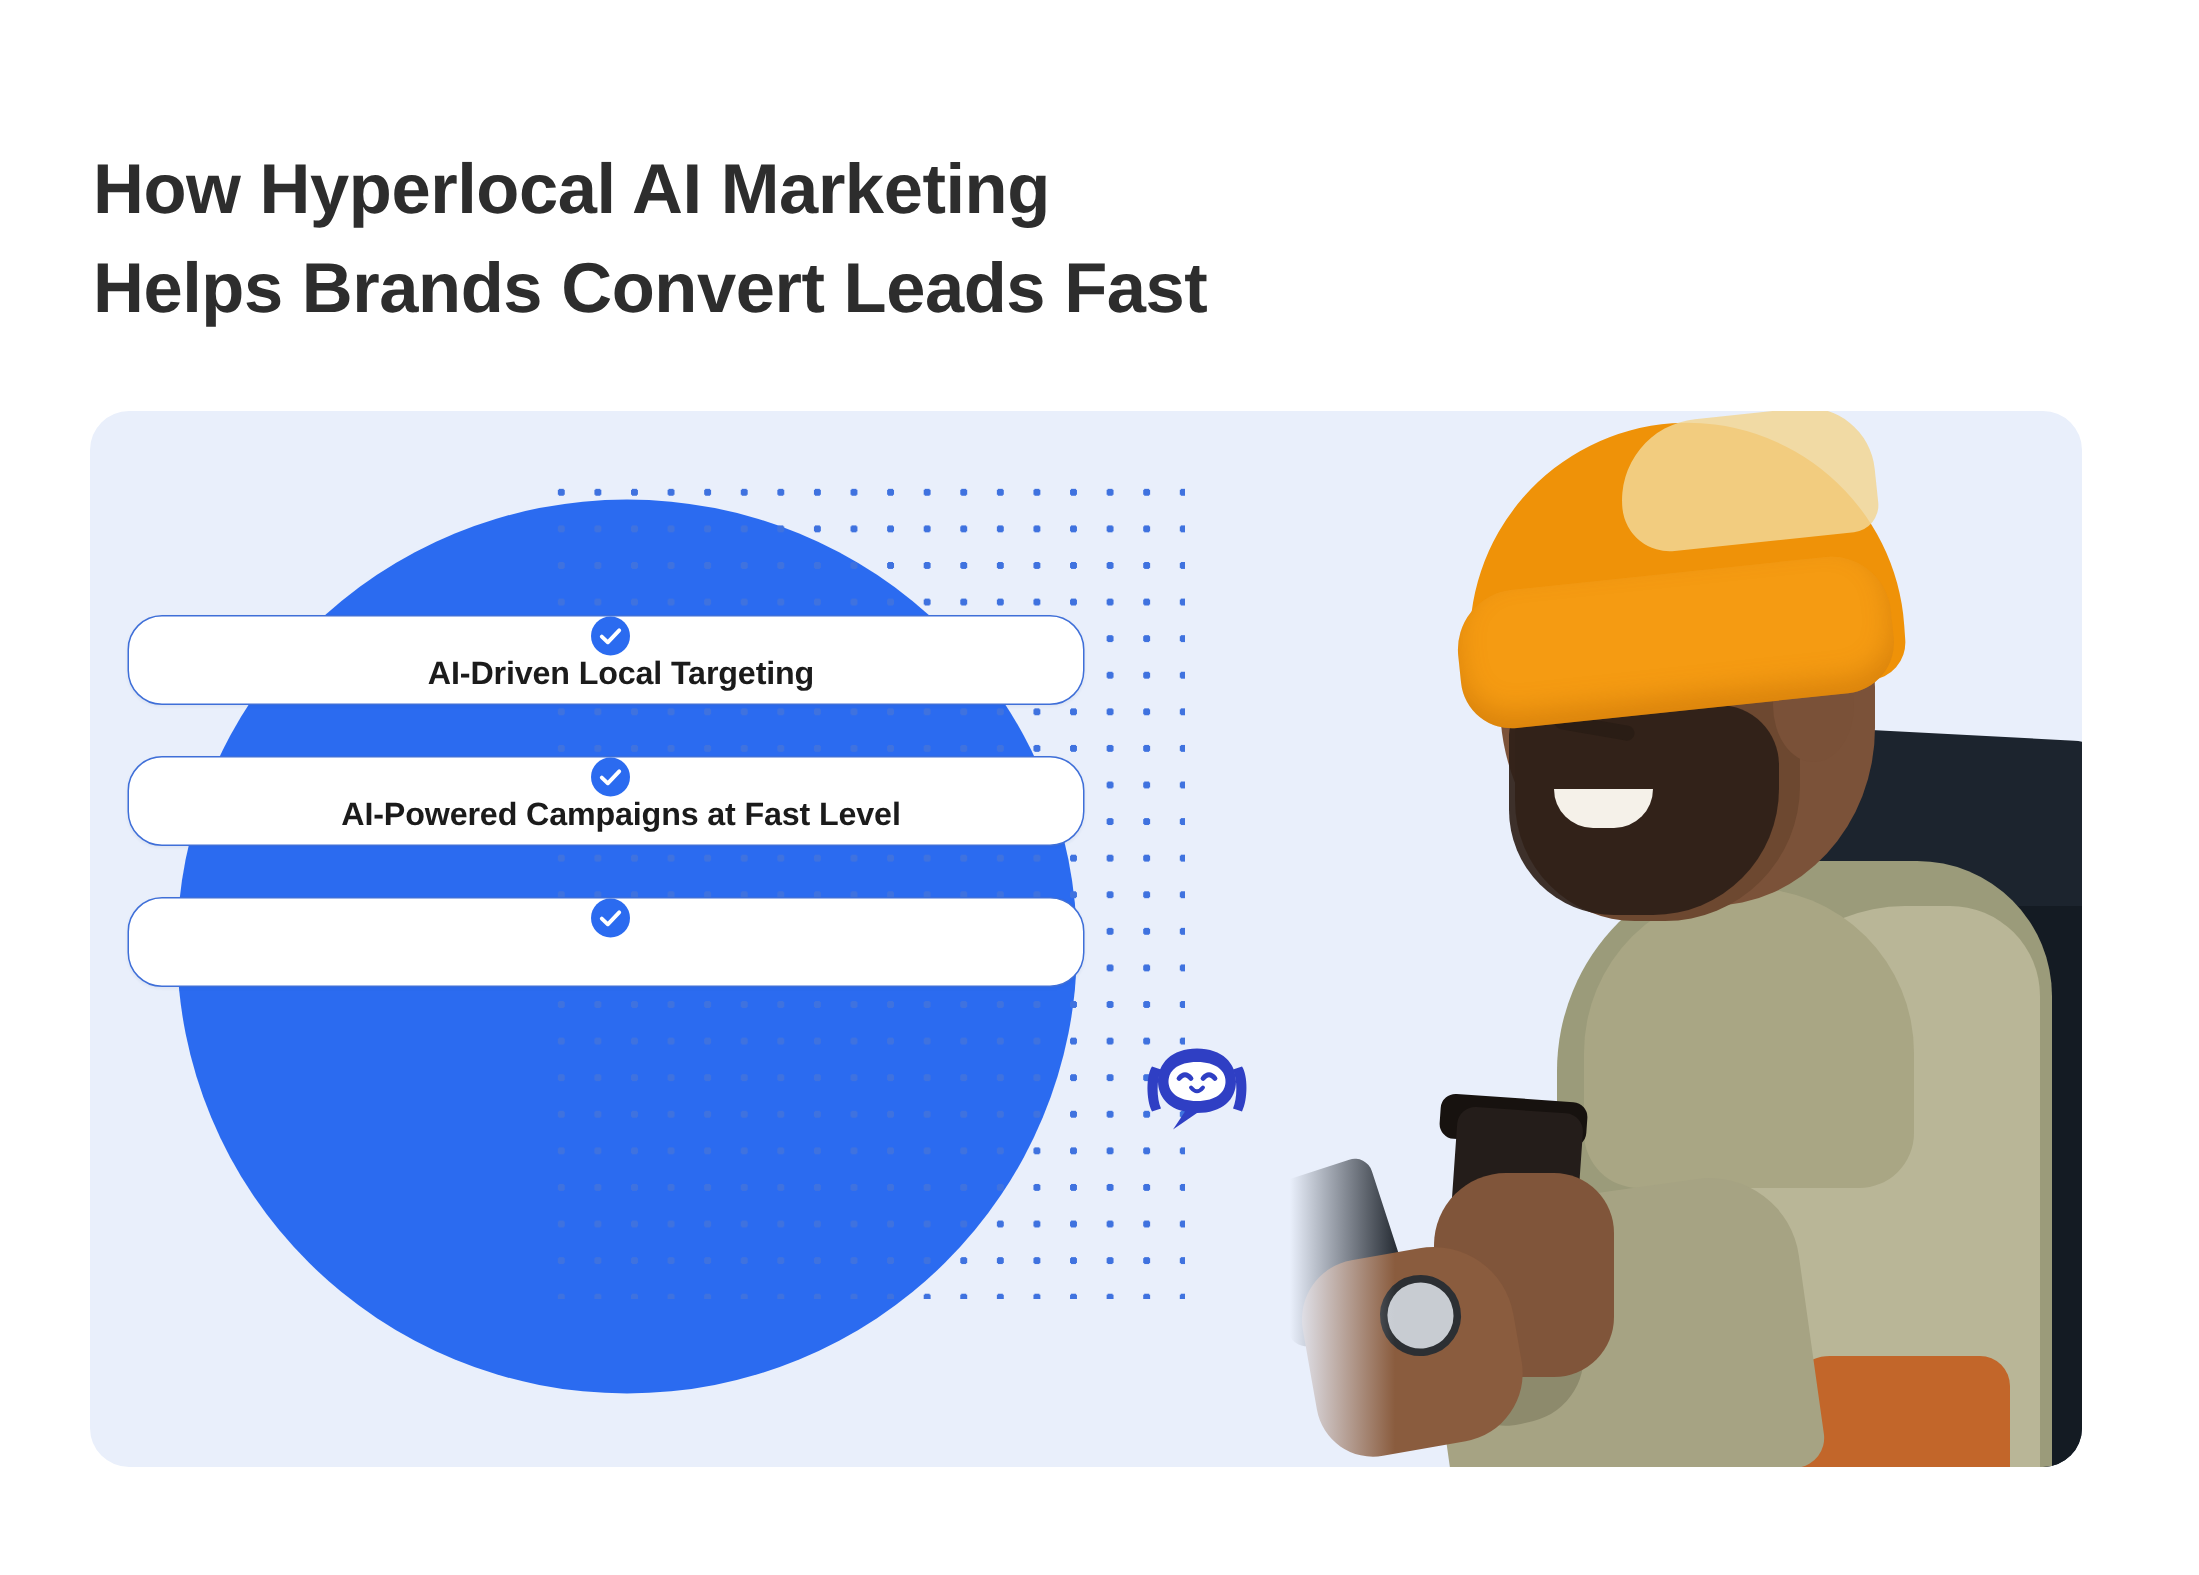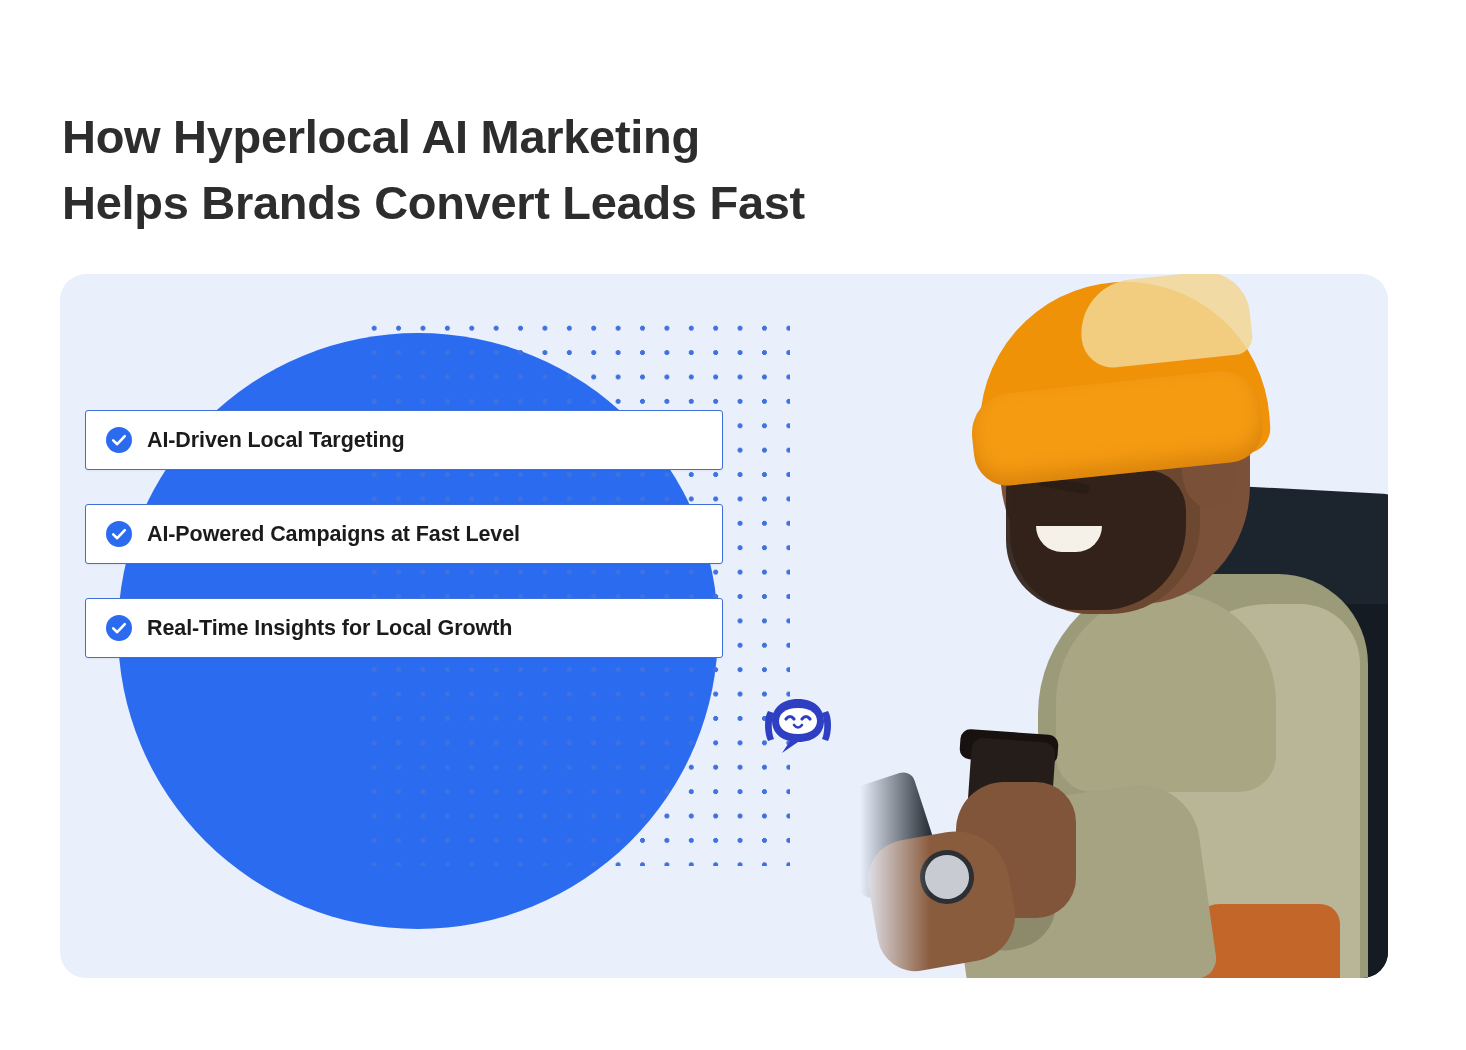--- a/index.html
+++ b/index.html
@@ -12,21 +12,21 @@
     height: 1050px;
     font-family: "Liberation Sans", sans-serif;
     overflow: hidden;
     position: relative;
   }
 
   
   .headline {
     position: absolute;
     left: 62px;
-    top: 73px;
+    top: 62px;
     width: 1000px;
     font-size: 47px;
     line-height: 66px;
     font-weight: 700;
     color: #2d2d2d;
     letter-spacing: -0.3px;
     white-space: pre-line;
   }
 
   
@@ -272,26 +272,27 @@
     left: 25px;            
     top: 136px;            
     width: 638px;
   }
   .card {
     position: relative;
     height: 60px;
     margin-bottom: 34px;
     background: #ffffff;
     border: 1px solid #3f6fd8;
-    border-radius: 3px;
+    border-radius: 23px;
     display: flex;
     align-items: center;
     padding-left: 20px;
     box-sizing: border-box;
     box-shadow: 0 1px 2px rgba(30,60,120,.06);
+    flex-direction: column;
   }
   .card:last-child { margin-bottom: 0; }
   .check-badge {
     width: 26px;
     height: 26px;
     border-radius: 50%;
     background: #2b6bf0;
     flex: 0 0 26px;
     display: flex;
     align-items: center;
@@ -380,17 +381,16 @@
       </span>
       <span class="card-label">AI-Powered Campaigns at Fast Level</span>
     </div>
 
     <div class="card">
       <span class="check-badge">
         <svg viewBox="0 0 26 26" width="26" height="26" aria-hidden="true">
           <path d="M7.2 13.4 L11.2 17.2 L18.8 9.2" stroke="#ffffff" stroke-width="2.6" fill="none" stroke-linecap="round" stroke-linejoin="round"></path>
         </svg>
       </span>
-      <span class="card-label">Real-Time Insights for Local Growth</span>
     </div>
 
   </div>
 </div>
 
 </body></html>

